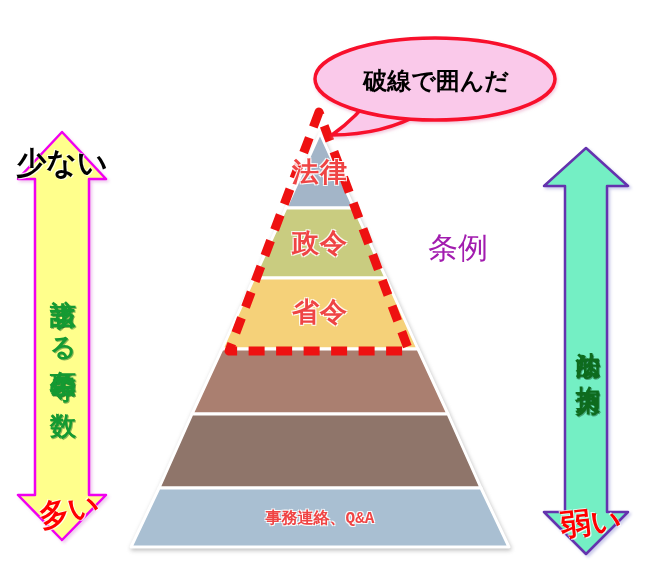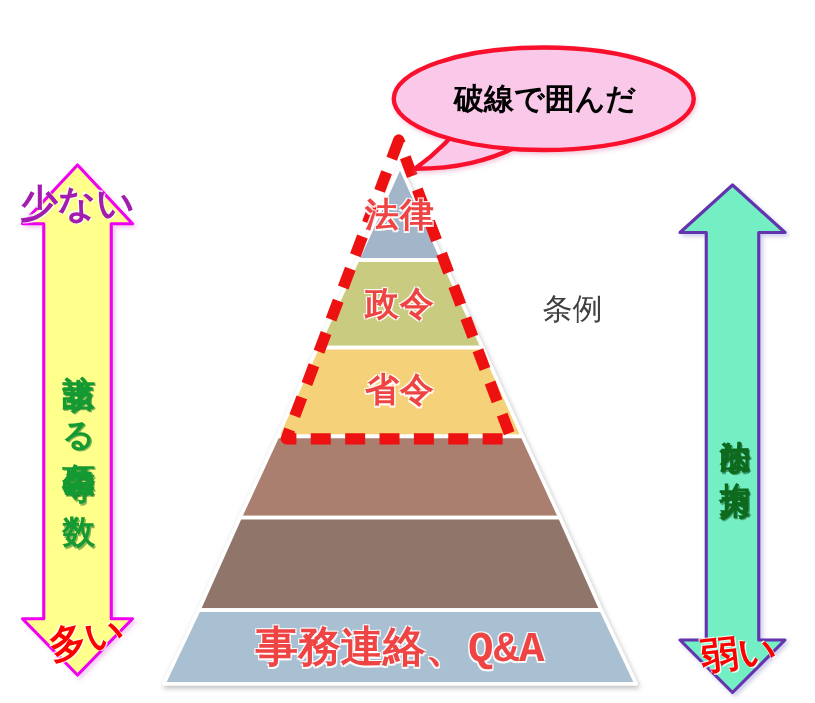--- a/index.html
+++ b/index.html
@@ -11,39 +11,39 @@
     font-family:Liberation Mono, monospace;
   }
   svg.shapes{position:absolute;left:0;top:0;width:652px;height:562px;}
   .overlay{position:absolute;left:0;top:0;width:652px;height:562px;pointer-events:none;}
   .txt{position:absolute;transform:translate(-50%,-50%);white-space:nowrap;}
   .layer-label{
     font-weight:bold;color:#ef4444;font-size:27px;letter-spacing:1px;
     text-shadow:-1px -1px 0 rgba(255,255,255,.85),1px -1px 0 rgba(255,255,255,.85),
                 -1px 1px 0 rgba(255,255,255,.85),1px 1px 0 rgba(255,255,255,.85);
   }
-  .layer-label.small{font-size:34px;letter-spacing:0;}
-  .end-label{font-weight:bold;font-size:30px;color:#a21caf;
+  .layer-label.small{font-size:16px;letter-spacing:0;}
+  .end-label{font-weight:bold;font-size:30px;color:#000000;
     text-shadow:-1px -1px 0 rgba(255,255,255,.8),1px 1px 0 rgba(255,255,255,.8);}
   .end-label.red{color:#ff0000;}
   .rot-m14{transform:translate(-50%,-50%) rotate(-14deg);}
   .rot-m6{transform:translate(-50%,-50%) rotate(-6deg);}
   .v-text{
     writing-mode:vertical-rl;text-orientation:upright;
     font-weight:bold;
   }
   .v-left{font-size:26px;color:#149A32;letter-spacing:3px;
     text-shadow:1px 1px 0 rgba(0,90,20,.45);}
   .v-right{font-size:25px;color:#0E6B1E;letter-spacing:2px;
     text-shadow:1px 1px 0 rgba(0,50,10,.4);}
   .bubble-text{
     font-weight:bold;font-size:24px;color:#000;line-height:31px;text-align:center;
   }
   .exclusion{
-    font-size:24px;color:#404040;line-height:29px;text-align:center;font-weight:normal;
+    font-size:30px;color:#a21caf;line-height:29px;text-align:center;font-weight:normal;
   }
   .pyramid-group{filter:drop-shadow(1px 2px 2px rgba(110,110,110,0.45));}
   .arrow-left-shape{filter:drop-shadow(2px 2px 1.5px rgba(220,140,220,0.45));}
   .arrow-right-shape{filter:drop-shadow(2px 2px 1.5px rgba(140,140,210,0.45));}
   .bubble-group{filter:drop-shadow(1px 2px 1.5px rgba(230,150,190,0.5));}
 </style>
 </head>
 <body>
 
 <div class="canvas">

